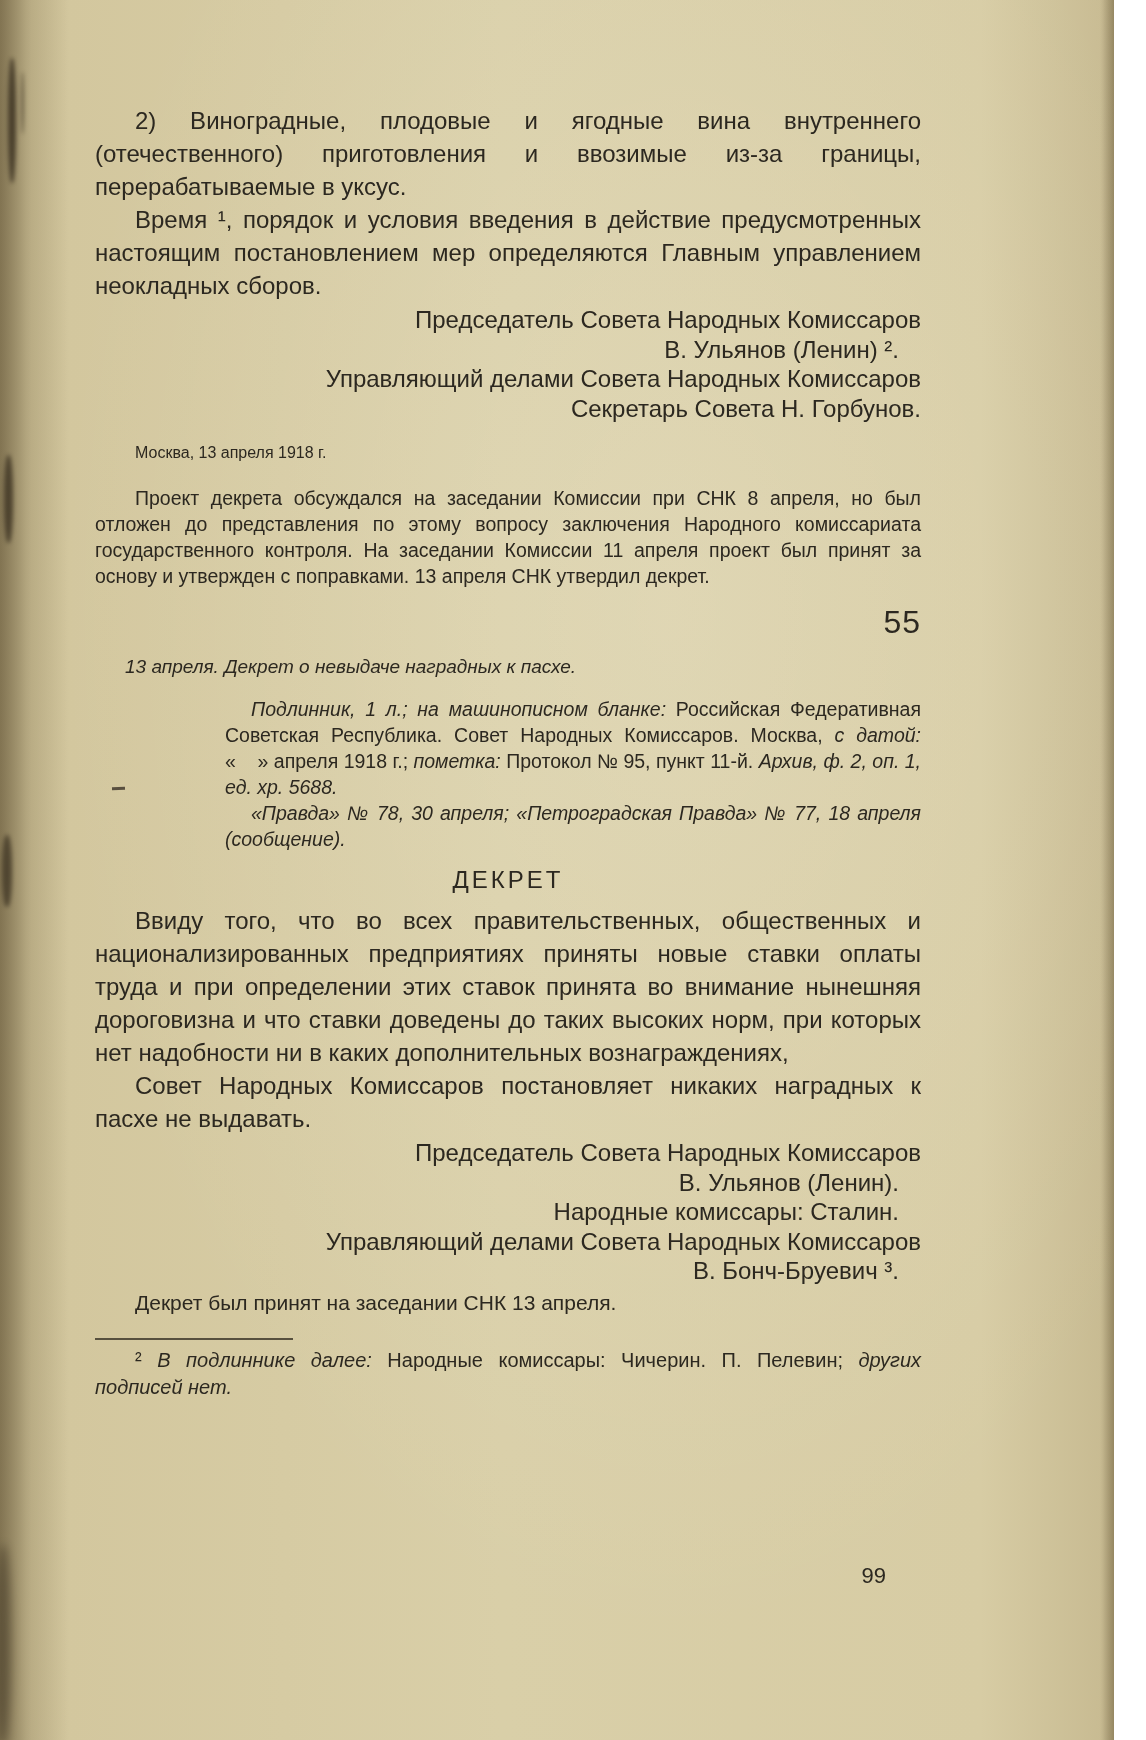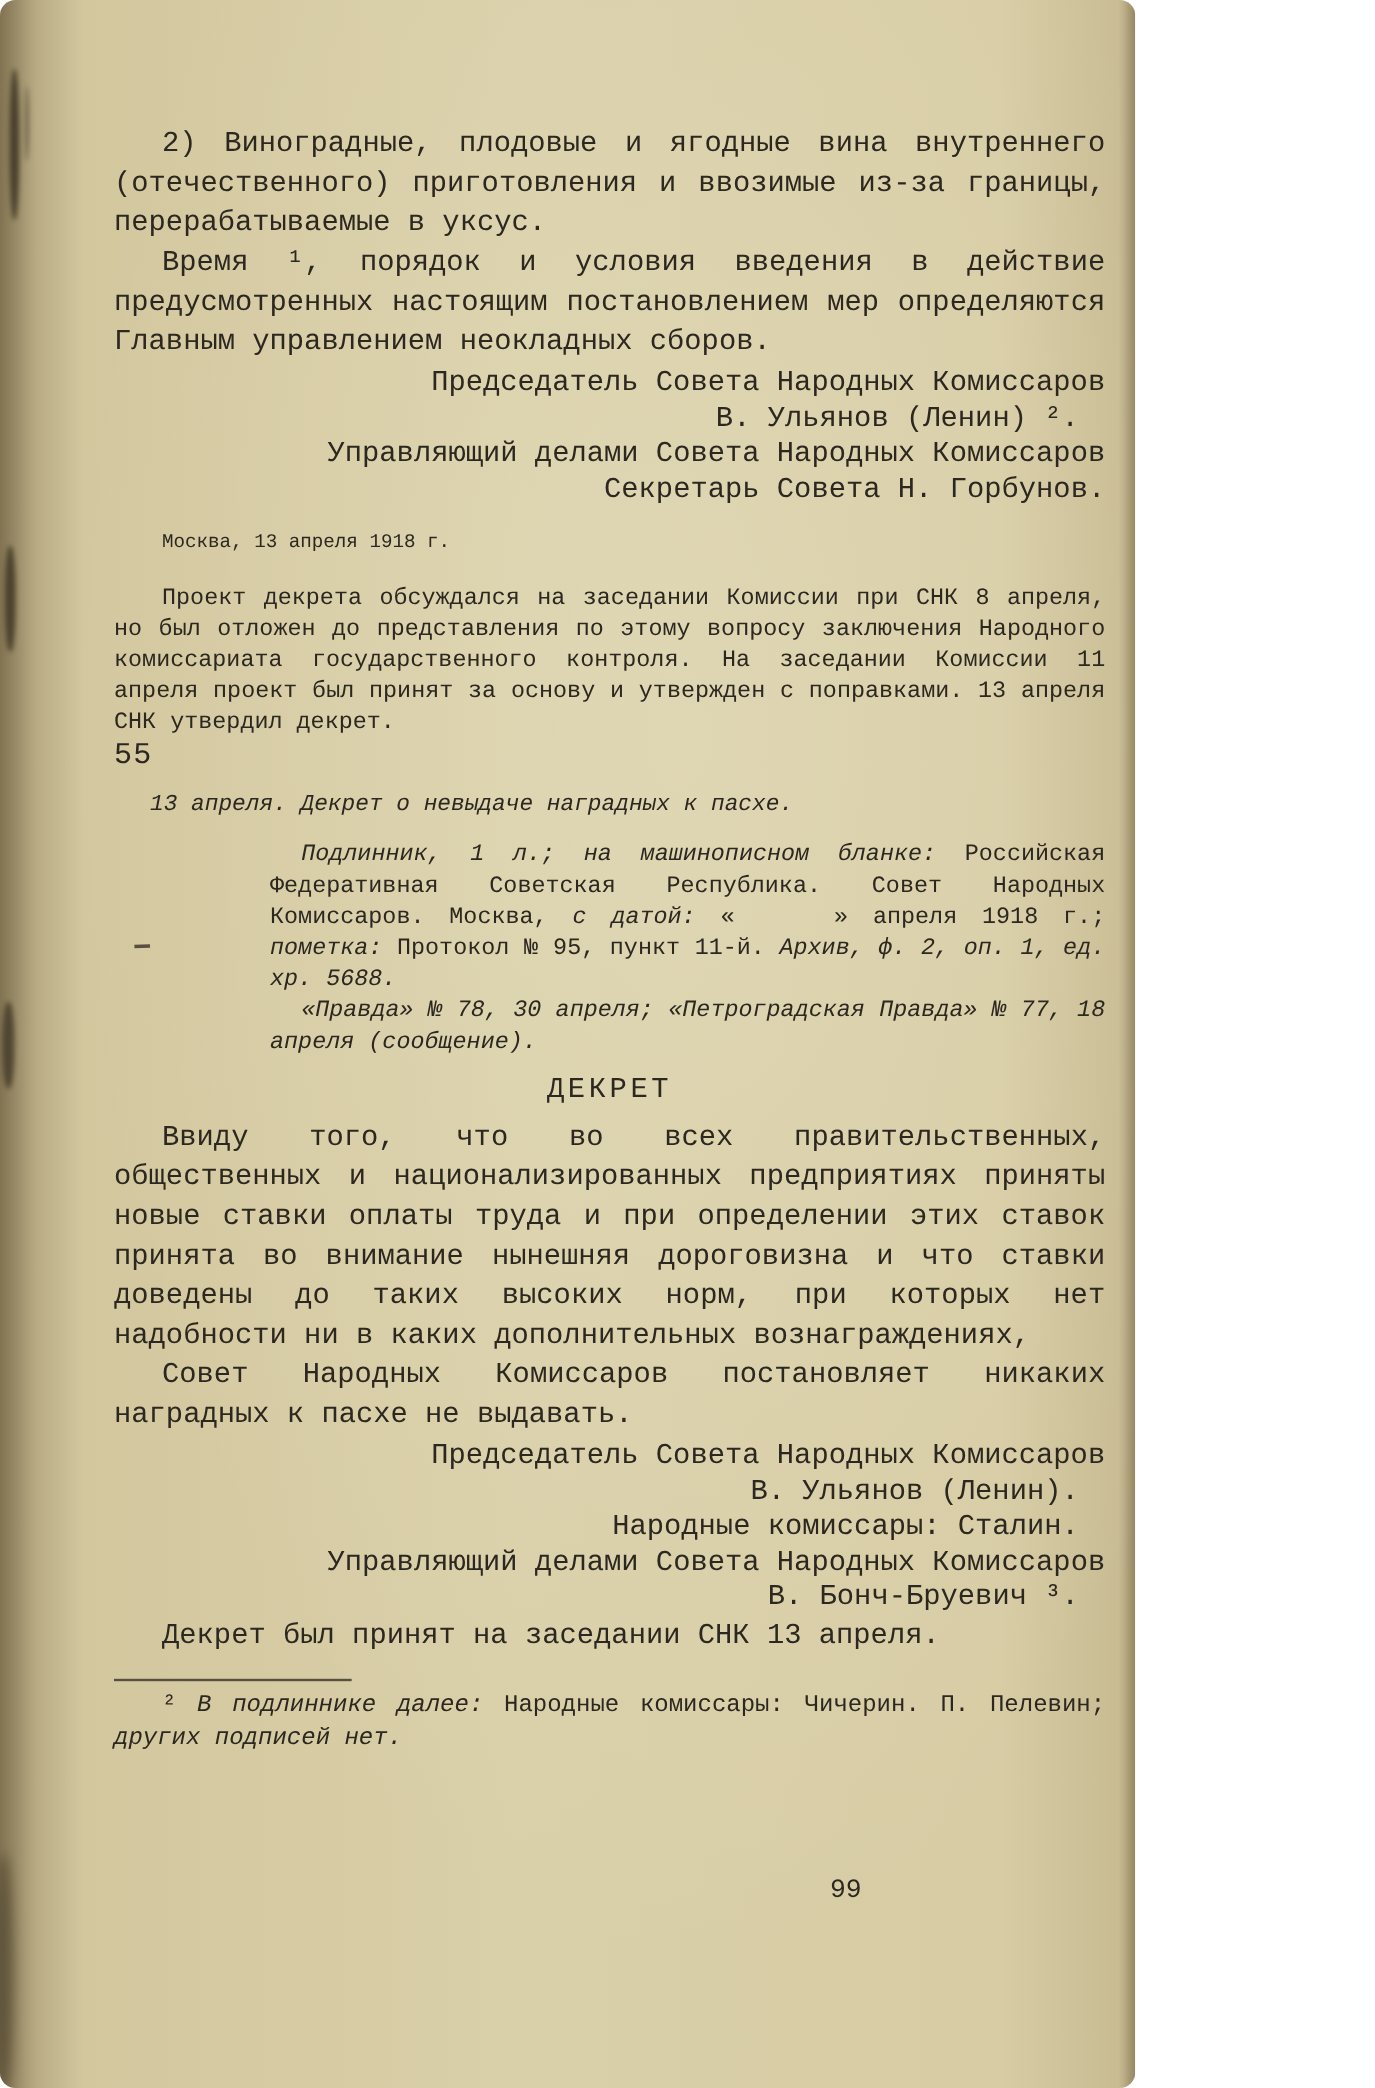--- a/index.html
+++ b/index.html
@@ -1,28 +1,27 @@
 <!DOCTYPE html>
 <html lang="ru"><head>
 <meta charset="utf-8">
 <style>
   html, body { margin: 0; padding: 0; }
   .page {
     position: relative;
-    width: 946px;
+    width: 1114px;
     height: 1740px;
     overflow: hidden;
     background:
       radial-gradient(ellipse at 60% 35%, rgba(255,252,240,0.18), rgba(0,0,0,0) 65%),
       linear-gradient(90deg, #ab9d74 0px, #c6b98f 26px, #d3c79e 68px, #d9cfa8 45%, #d7cca4 88%, #c8bb92 99%, #b7a97e 100%),
       #d8cda6;
-    font-family: Liberation Mono, monospace;
+    font-family: Liberation Sans, sans-serif;
     color: #2c2820;
     hyphens: auto;
-    border-radius: 13px;
   }
   .content {
     position: absolute;
     left: 95px;
     top: 104px;
     width: 826px;
   }
   .body-par {
     margin: 0;
     font-size: 24px;
@@ -33,21 +32,21 @@
   .signatures { margin-top: 3px; text-align: right; font-size: 24px; line-height: 29.5px; }
   .sig-name { padding-right: 22px; }
   .place-date { margin: 13px 0 0 0; font-size: 16px; line-height: 33px; text-indent: 40px; }
   .small-note {
     margin: 16px 0 0 0;
     font-size: 19.5px;
     line-height: 26px;
     text-align: justify;
     text-indent: 40px;
   }
-  .doc-number { margin-top: 0; text-align: left; font-size: 25px; letter-spacing: 1px; }
+  .doc-number { margin-top: 15px; text-align: right; font-size: 32px; letter-spacing: 1px; }
   .doc-title {
     margin: 9px 0 0 0;
     padding-left: 30px;
     font-size: 19px;
     font-weight: 400;
     font-style: italic;
     line-height: 34px;
   }
   .source-note {
     margin: 12px 0 0 130px;
@@ -71,21 +70,21 @@
     border-top: 2px solid #57503e;
   }
   .footnotes { margin-top: 7px; }
   .fn {
     margin: 0;
     font-size: 20px;
     line-height: 27px;
     text-align: justify;
     text-indent: 40px;
   }
-  .doc-note { margin: 2px 0 4px 0; font-size: 24px; line-height: 30px; text-indent: 40px; }
+  .doc-note { margin: 2px 0 4px 0; font-size: 21px; line-height: 30px; text-indent: 40px; }
   .page-number {
     position: absolute;
     top: 1563px;
     right: 228px;
     font-size: 22px;
   }
   .edge-left {
     position: absolute; left: 0; top: 0; width: 70px; height: 100%;
     background: linear-gradient(90deg, rgba(62,48,26,0.38), rgba(62,48,26,0.10) 45%, rgba(0,0,0,0));
     pointer-events: none;

